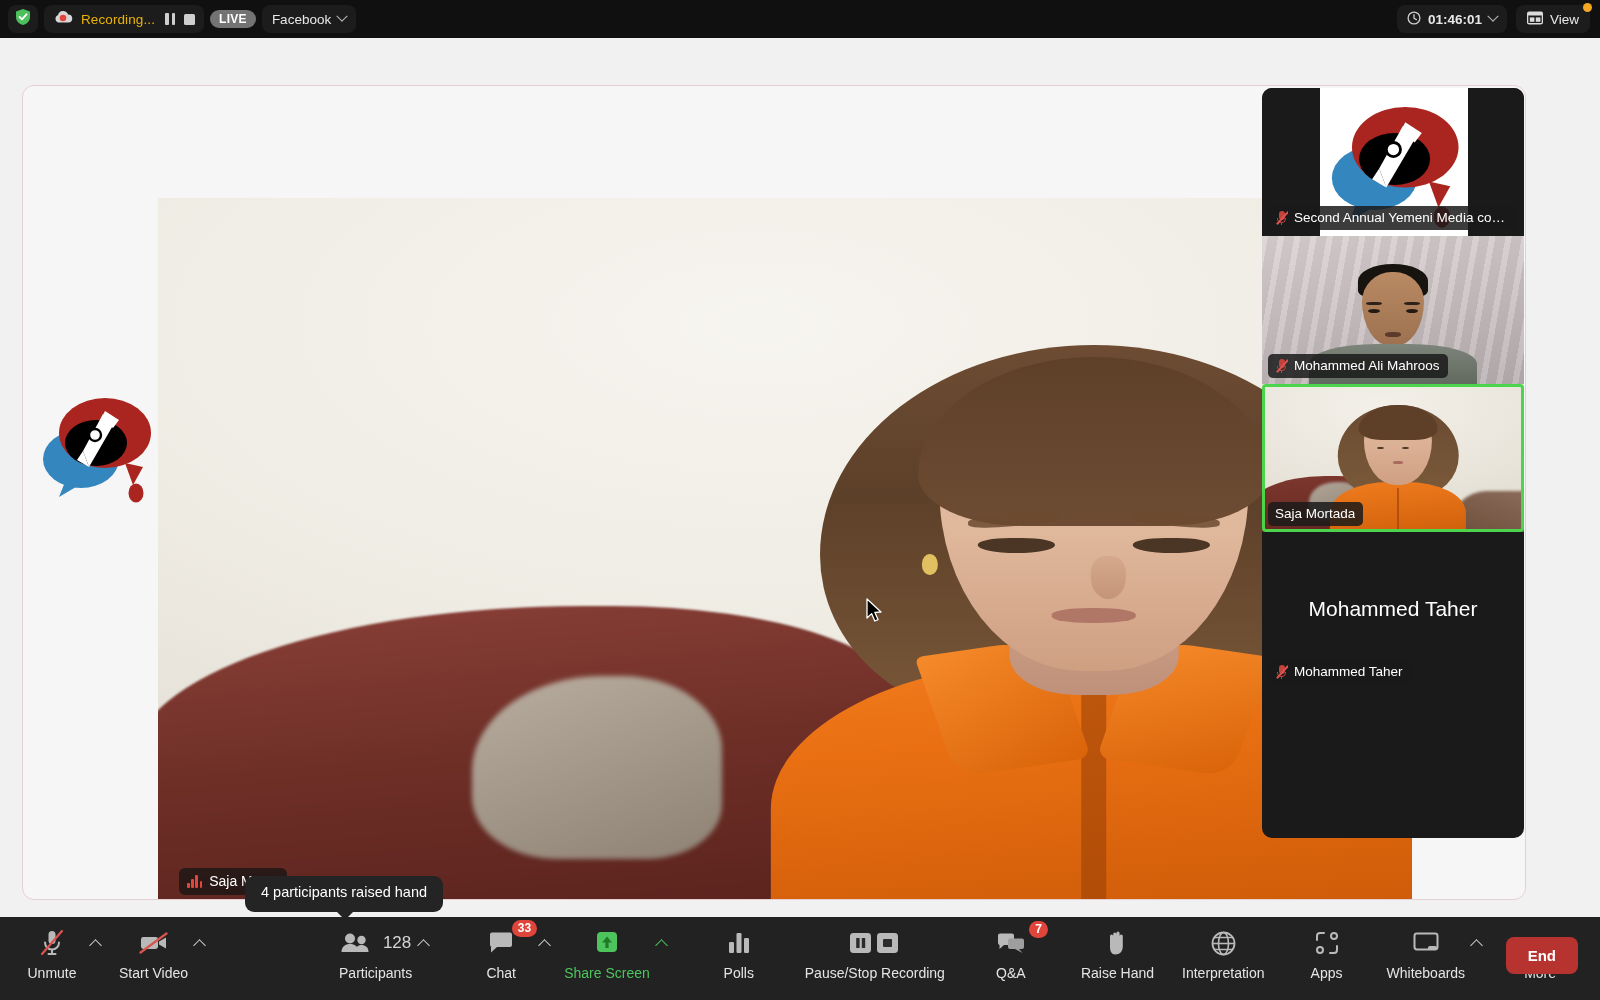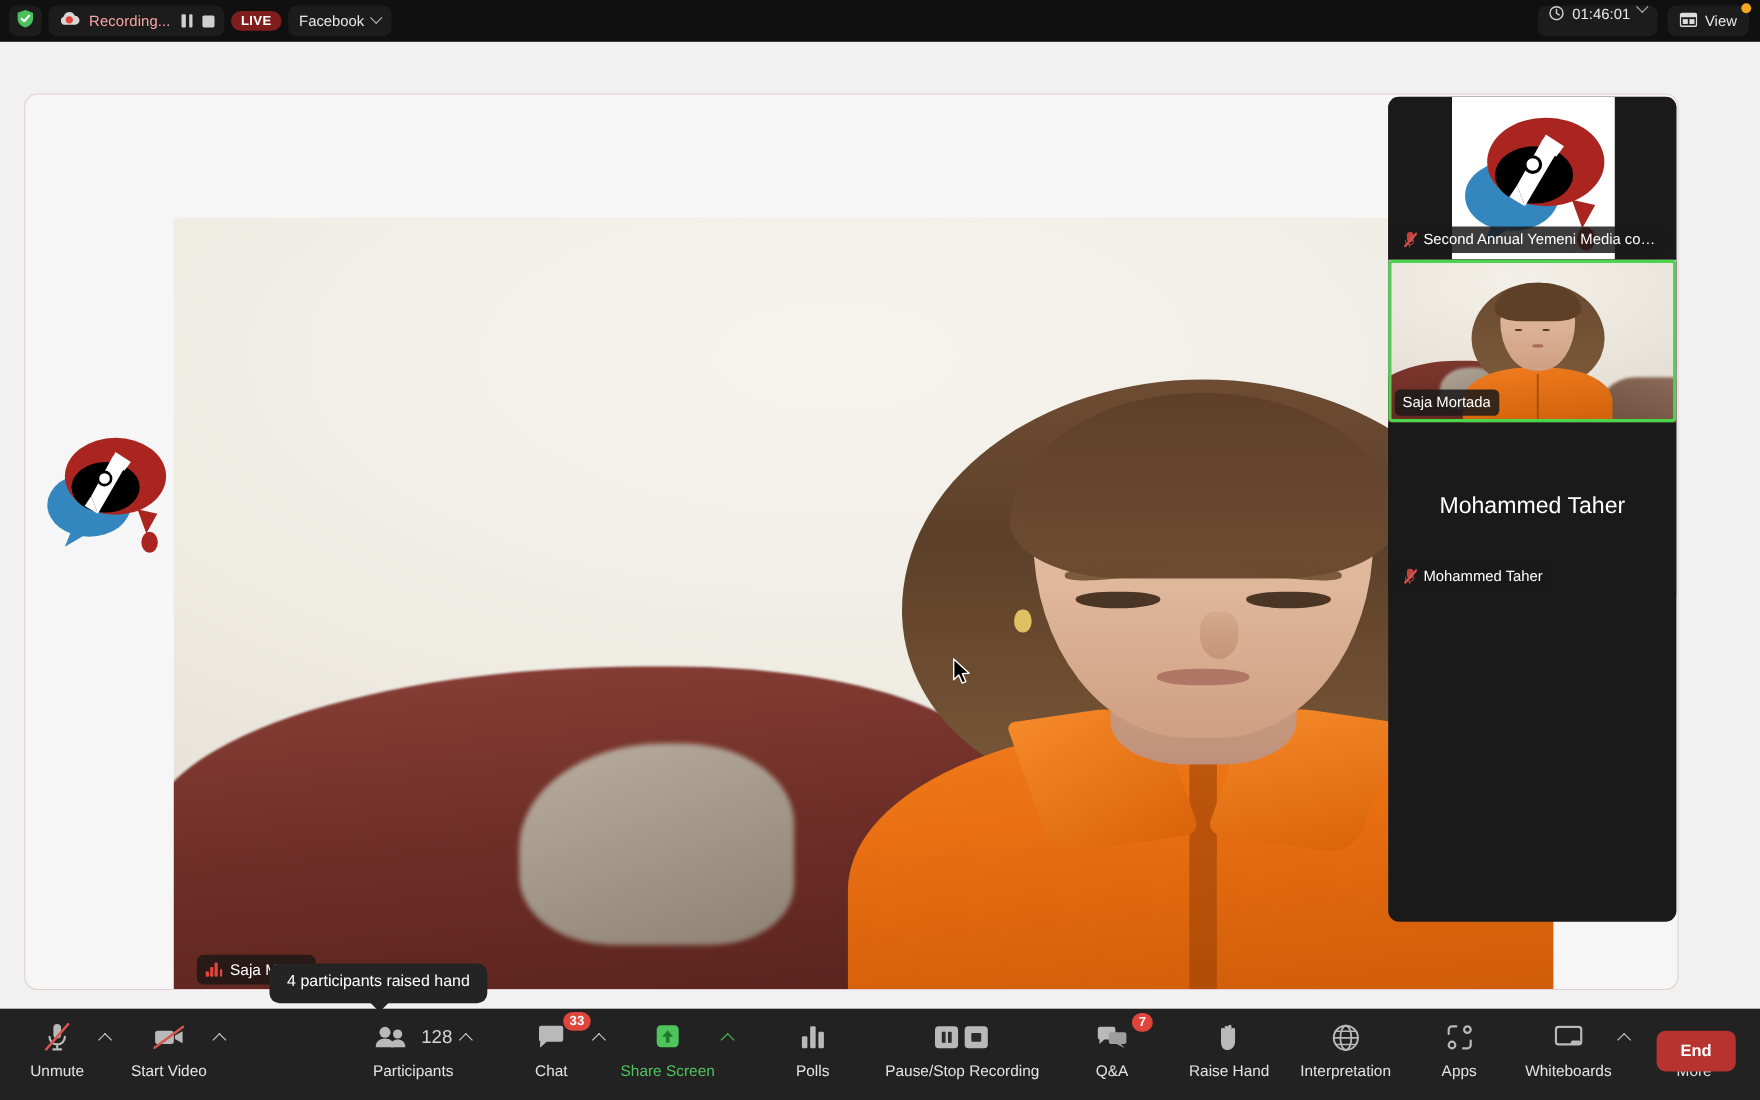--- a/index.html
+++ b/index.html
@@ -16,37 +16,37 @@
     position:absolute; left:0; top:0; width:1600px; height:38px;
     background:#101010; display:flex; align-items:center; z-index:60;
   }
   .tb-left{ display:flex; align-items:center; gap:6px; padding-left:8px; }
   .tb-chip{
     display:flex; align-items:center; gap:8px;
     background:#1c1c1c; border-radius:8px; height:28px; padding:0 9px;
   }
   .shield-wrap{ background:#1c1c1c; border-radius:8px; height:28px;width:30px;
     display:flex;align-items:center;justify-content:center; }
-  .rec-text{ color:#fca5a5; font-size:13.5px; letter-spacing:.1px; }
+  .rec-text{ color:#eab308; font-size:13.5px; letter-spacing:.1px; }
   .rec-ctrl{ display:flex; align-items:center; gap:9px; margin-left:2px; }
   .ic-pause{ display:flex; gap:3px; }
   .ic-pause i{ display:block;width:3.5px;height:12px;background:#cfcfcf;border-radius:1px; }
   .ic-stop{ width:11px;height:11px;background:#cfcfcf;border-radius:1.5px; }
   .live-badge{
-    background:#7f1d1d;color:#fff;font-size:12px;font-weight:bold;
+    background:#737373;color:#fff;font-size:12px;font-weight:bold;
     border-radius:9px;padding:2.5px 9px 3.5px;letter-spacing:.3px;line-height:1;
   }
   .fb-chip{
     display:flex;align-items:center;gap:7px;background:#1c1c1c;
     border-radius:8px;height:28px;padding:0 10px;color:#e8e8e8;font-size:13.5px;
   }
   .tb-right{ margin-left:auto; display:flex; align-items:center; gap:9px; padding-right:10px; }
   .timer-chip{
-    display:flex;gap:7px;background:#1c1c1c;border-radius:8px;
-    height:28px;padding:0 10px;color:#e8e8e8;font-size:13.5px;
+    display:flex;align-items:center;gap:7px;background:#1c1c1c;border-radius:8px;
+    height:28px;padding:0 10px;color:#e8e8e8;font-size:13.5px;font-weight:bold;
   }
   .view-chip{
     position:relative;display:flex;align-items:center;gap:7px;background:#1c1c1c;
     border-radius:8px;height:28px;padding:0 11px;color:#e8e8e8;font-size:13.5px;
   }
   .view-dot{
     position:absolute;top:-2px;right:-2px;width:9px;height:9px;border-radius:50%;
     background:#f5a623;
   }
   .caret{ display:inline-block;width:8px;height:8px;border-right:1.6px solid #b9b9b9;
@@ -453,20 +453,43 @@
         <span class="body"></span>
           <span class="stand"></span>
           <span class="post"></span>
           <span class="slash"></span>
       </span>
       <span>Second Annual Yemeni Media confe...</span>
     </div>
   </div>
 
 
+  <div class="tile" id="tile3">
+    <div class="inner">
+      <div class="t3bg">
+        <div class="t3hair"></div>
+        <div class="t3head"></div>
+        <div class="t3brow l"></div>
+          <div class="t3brow r"></div>
+        <div class="t3eye l"></div>
+          <div class="t3eye r"></div>
+        <div class="t3mouth"></div>
+        <div class="t3body"></div>
+      </div>
+    </div>
+    <div class="tile-name">
+      <span class="mic-off">
+        <span class="body"></span>
+          <span class="stand"></span>
+          <span class="post"></span>
+          <span class="slash"></span>
+      </span>
+      <span>Mohammed Ali Mahroos</span>
+    </div>
+  </div>
 
   <div class="tile" id="tile4">
     <div class="inner">
       <div class="t4bg">
         <div class="t4sofa"></div>
         <div class="t4sofa2"></div>
         <div class="t4cush"></div>
         <div class="t4hairb"></div>
         <div class="t4torso"></div>
         <div class="t4placket"></div>

